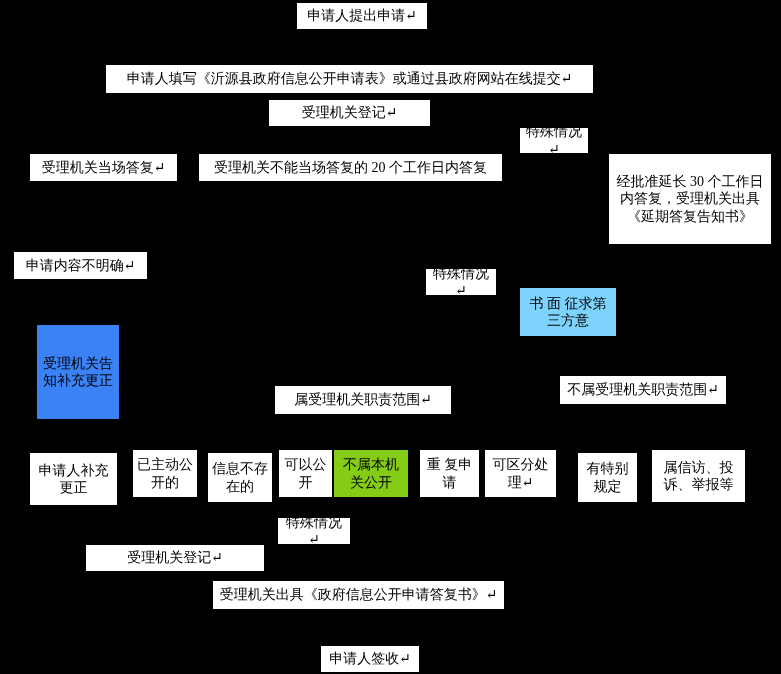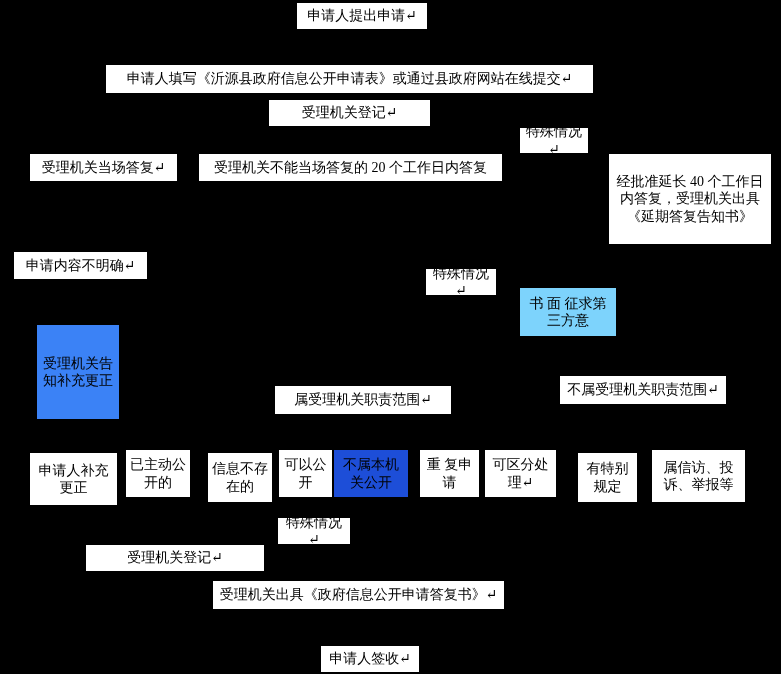--- a/index.html
+++ b/index.html
@@ -35,32 +35,32 @@
 </head>
 <body>
 
 <div id="canvas">
     <div class="node" style="left: 296px; top: 2px; width: 132px; height: 28px; background: rgb(255, 255, 255); color: rgb(0, 0, 0);">申请人提出申请↵</div>
     <div class="node" style="left: 105px; top: 64px; width: 489px; height: 30px; background: rgb(255, 255, 255); color: rgb(0, 0, 0);">申请人填写《沂源县政府信息公开申请表》或通过县政府网站在线提交↵</div>
     <div class="node" style="left: 268px; top: 99px; width: 163px; height: 28px; background: rgb(255, 255, 255); color: rgb(0, 0, 0);">受理机关登记↵</div>
     <div class="node" style="left: 519px; top: 127px; width: 70px; height: 27px; background: rgb(255, 255, 255); color: rgb(0, 0, 0);">特殊情况↵</div>
     <div class="node" style="left: 29px; top: 153px; width: 149px; height: 29px; background: rgb(255, 255, 255); color: rgb(0, 0, 0);">受理机关当场答复↵</div>
     <div class="node" style="left: 198px; top: 153px; width: 305px; height: 29px; background: rgb(255, 255, 255); color: rgb(0, 0, 0);">受理机关不能当场答复的 20 个工作日内答复</div>
-    <div class="node" style="left: 608px; top: 153px; width: 164px; height: 92px; background: rgb(255, 255, 255); color: rgb(0, 0, 0);">经批准延长 40 个工作日内答复，受理机关出具《延期答复告知书》</div>
+    <div class="node" style="left: 608px; top: 153px; width: 164px; height: 92px; background: rgb(255, 255, 255); color: rgb(0, 0, 0);">经批准延长 30 个工作日内答复，受理机关出具《延期答复告知书》</div>
     <div class="node" style="left: 13px; top: 251px; width: 135px; height: 29px; background: rgb(255, 255, 255); color: rgb(0, 0, 0);">申请内容不明确↵</div>
     <div class="node" style="left: 425px; top: 268px; width: 72px; height: 28px; background: rgb(255, 255, 255); color: rgb(0, 0, 0);">特殊情况↵</div>
     <div class="node" style="left: 519px; top: 287px; width: 98px; height: 50px; background: #7dd3fc; color: rgb(0, 0, 0);">书 面 征求第三方意</div>
     <div class="node" style="left: 36px; top: 324px; width: 84px; height: 96px; background: #3b82f6; color: rgb(0, 0, 0);">受理机关告知补充更正</div>
     <div class="node" style="left: 274px; top: 385px; width: 178px; height: 30px; background: rgb(255, 255, 255); color: rgb(0, 0, 0);">属受理机关职责范围↵</div>
     <div class="node" style="left: 559px; top: 375px; width: 168px; height: 30px; background: rgb(255, 255, 255); color: rgb(0, 0, 0);">不属受理机关职责范围↵</div>
     <div class="node" style="left: 29px; top: 452px; width: 89px; height: 54px; background: rgb(255, 255, 255); color: rgb(0, 0, 0);">申请人补充更正</div>
-    <div class="node" style="left: 125px; top: 449px; width: 66px; height: 49px; background: rgb(255, 255, 255); color: rgb(0, 0, 0);">已主动公开的</div>
+    <div class="node" style="left: 132px; top: 449px; width: 66px; height: 49px; background: rgb(255, 255, 255); color: rgb(0, 0, 0);">已主动公开的</div>
     <div class="node" style="left: 207px; top: 452px; width: 66px; height: 51px; background: rgb(255, 255, 255); color: rgb(0, 0, 0);">信息不存在的</div>
     <div class="node" style="left: 278px; top: 449px; width: 55px; height: 49px; background: rgb(255, 255, 255); color: rgb(0, 0, 0);">可以公开</div>
-    <div class="node" style="left: 333px; top: 449px; width: 76px; height: 49px; background: #1d4ed8; color: rgb(0, 0, 0);">不属本机关公开</div>
+    <div class="node" style="left: 333px; top: 449px; width: 76px; height: 49px; background: #84cc16; color: rgb(0, 0, 0);">不属本机关公开</div>
     <div class="node" style="left: 419px; top: 449px; width: 61px; height: 49px; background: rgb(255, 255, 255); color: rgb(0, 0, 0);">重 复申请</div>
     <div class="node" style="left: 484px; top: 449px; width: 73px; height: 49px; background: rgb(255, 255, 255); color: rgb(0, 0, 0);">可区分处理↵</div>
     <div class="node" style="left: 577px; top: 452px; width: 61px; height: 51px; background: rgb(255, 255, 255); color: rgb(0, 0, 0);">有特别规定</div>
     <div class="node" style="left: 651px; top: 449px; width: 95px; height: 54px; background: rgb(255, 255, 255); color: rgb(0, 0, 0);">属信访、投诉、举报等</div>
     <div class="node" style="left: 277px; top: 517px; width: 74px; height: 28px; background: rgb(255, 255, 255); color: rgb(0, 0, 0);">特殊情况↵</div>
     <div class="node" style="left: 85px; top: 544px; width: 180px; height: 28px; background: rgb(255, 255, 255); color: rgb(0, 0, 0);">受理机关登记↵</div>
     <div class="node" style="left: 212px; top: 580px; width: 293px; height: 30px; background: rgb(255, 255, 255); color: rgb(0, 0, 0);">受理机关出具《政府信息公开申请答复书》↵</div>
     <div class="node" style="left: 320px; top: 645px; width: 100px; height: 28px; background: rgb(255, 255, 255); color: rgb(0, 0, 0);">申请人签收↵</div>
   </div>
 

